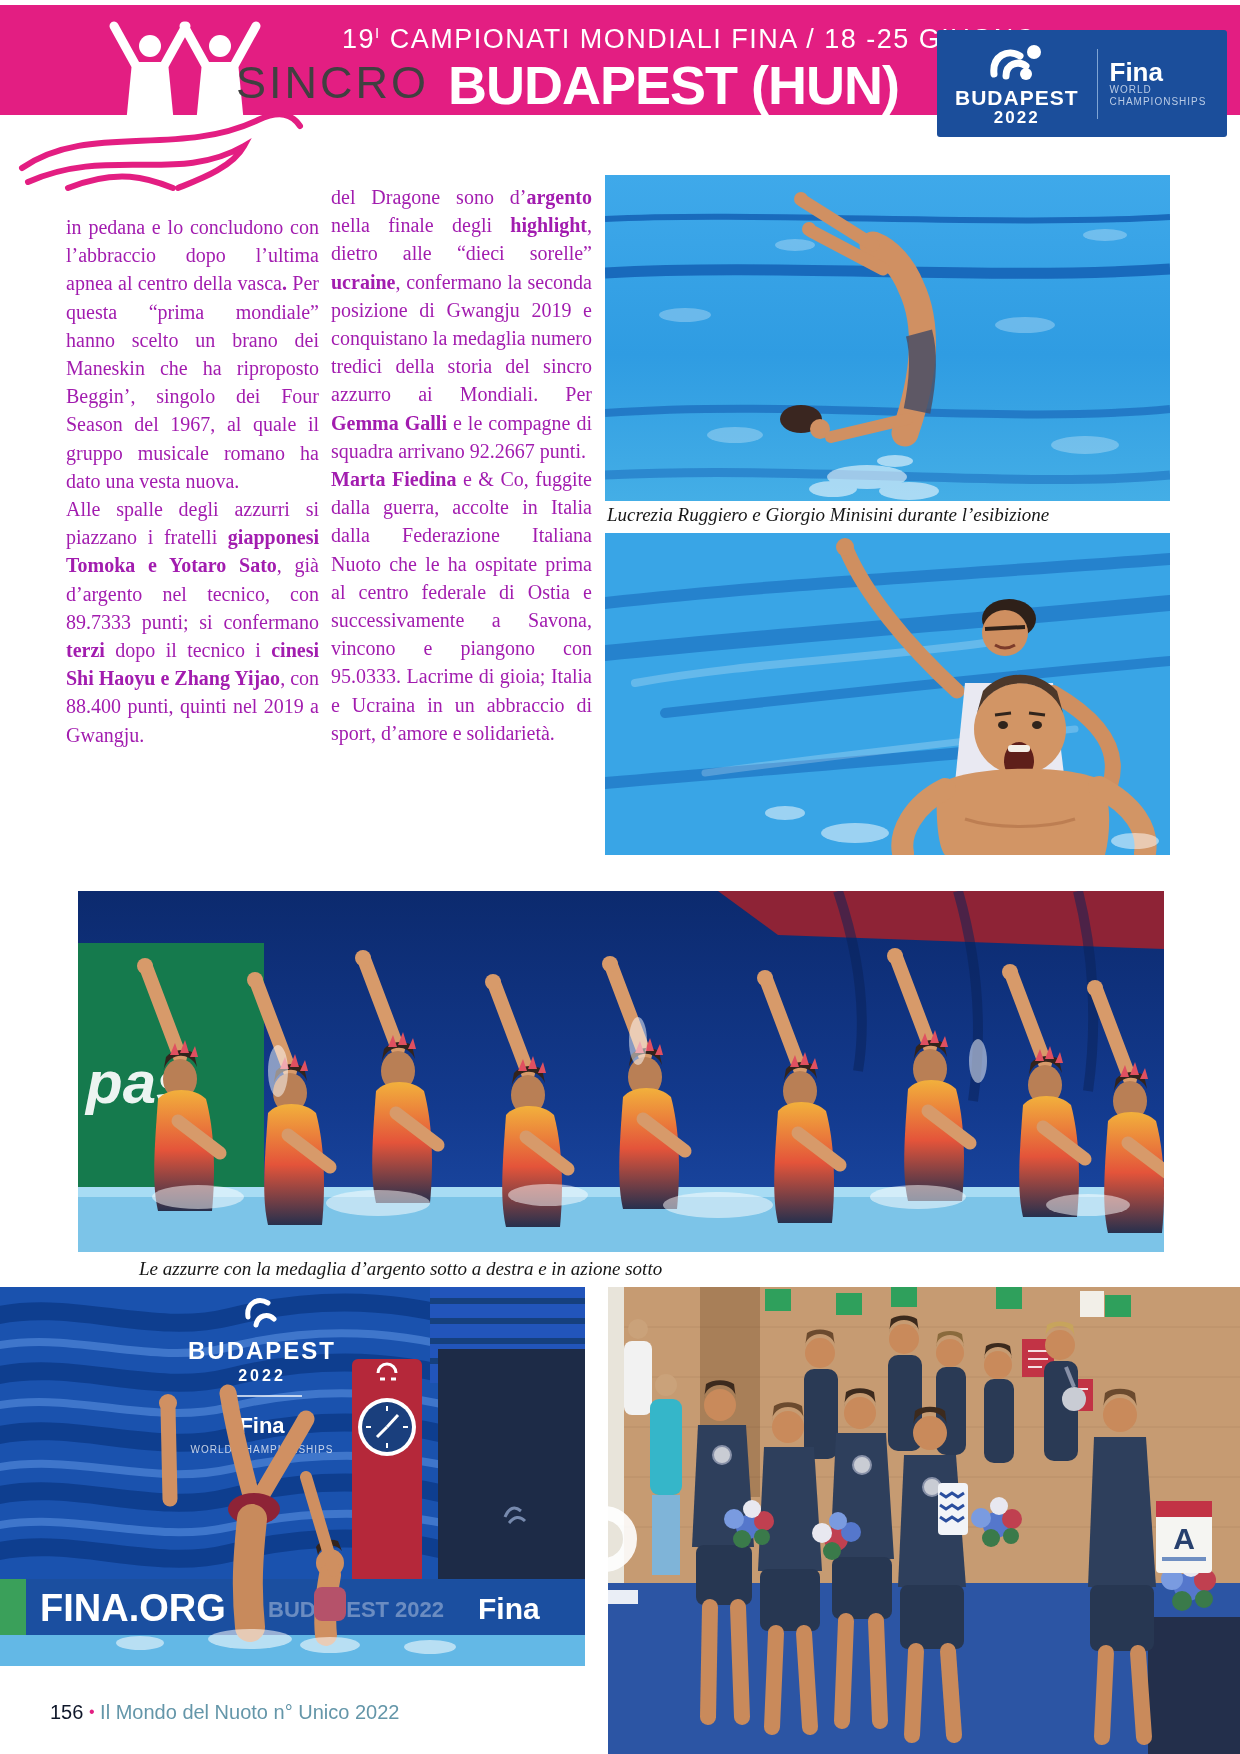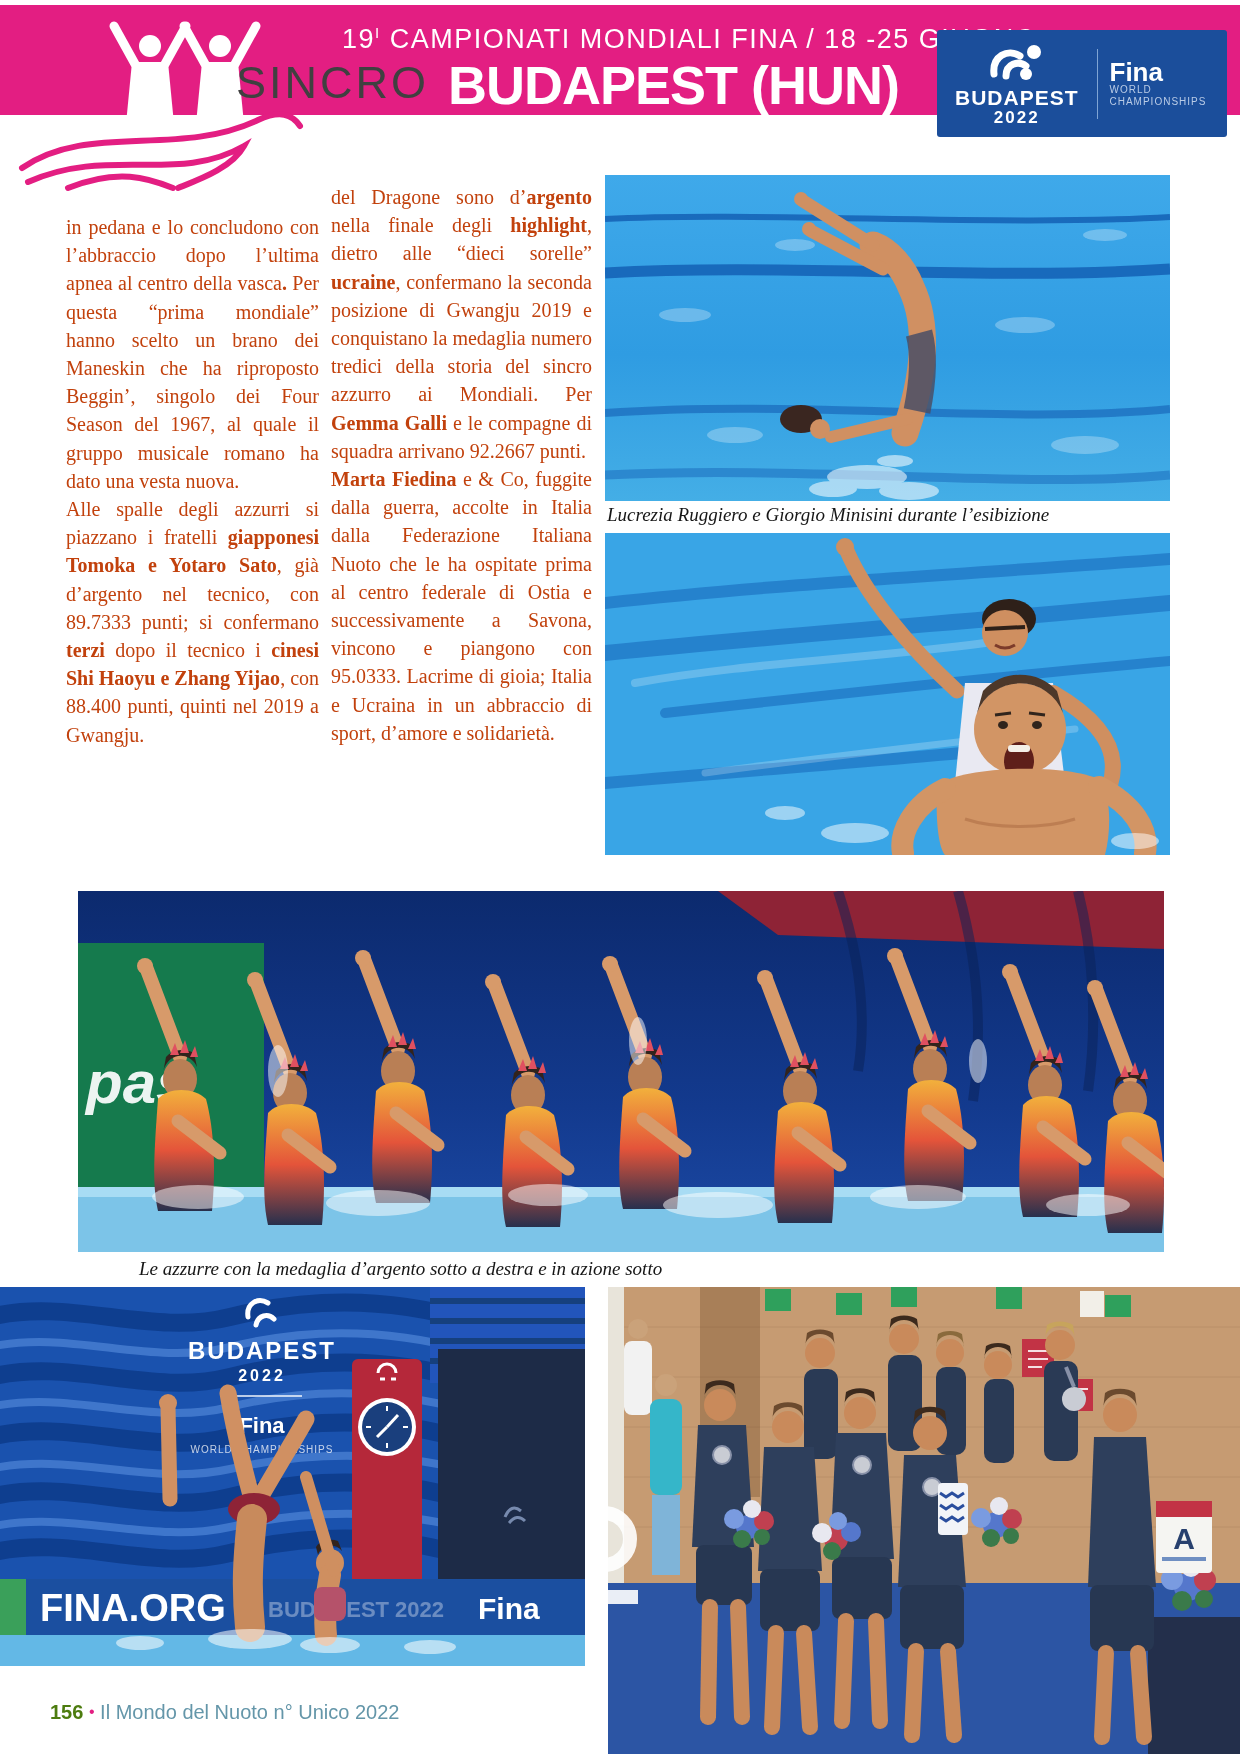--- a/index.html
+++ b/index.html
@@ -19,27 +19,27 @@
   #finabox{left:937px;top:30px;width:290px;height:107px;background:#1b4e9b;border-radius:3px;
       display:flex;align-items:center;color:#fff;font-family:"Liberation Sans",sans-serif;}
   #finabox .leftpart{width:55%;text-align:center;}
   #finabox .city{font-size:21px;font-weight:700;letter-spacing:1px;line-height:20px;}
   #finabox .year{font-size:17px;font-weight:700;letter-spacing:2px;}
   #finabox .divider{width:1px;height:70px;background:#7fa4d4;}
   #finabox .rightpart{flex:1;padding-left:12px;}
   #finabox .brand{font-size:26px;font-weight:700;line-height:24px;}
   #finabox .sub{font-size:10px;color:#b9cbe6;letter-spacing:1px;line-height:12px;}
   
-  .col{color:#c2410c;font-size:20px;line-height:28.2px;text-align:justify;}
+  .col{color:#a21caf;font-size:20px;line-height:28.2px;text-align:justify;}
   .col p{margin:0;}
   .col .b{font-weight:700;}
   
   .caption{font-style:italic;font-size:19px;color:#161616;white-space:nowrap;text-align:center;}
   #footer{left:50px;top:1701px;font-family:"Liberation Sans",sans-serif;font-size:20px;white-space:nowrap;}
-  #footer .pg{font-weight:700;color:#4d7c0f;}
+  #footer .pg{font-weight:400;color:#0f172a;}
   #footer .dot{color:#e31e82;font-size:16px;vertical-align:2px;}
   #footer .mag{color:#6496a9;}
   
   .photo{overflow:hidden;}
   .photo svg{display:block;}
 </style>
 </head>
 <body>
 
 <div id="page">

